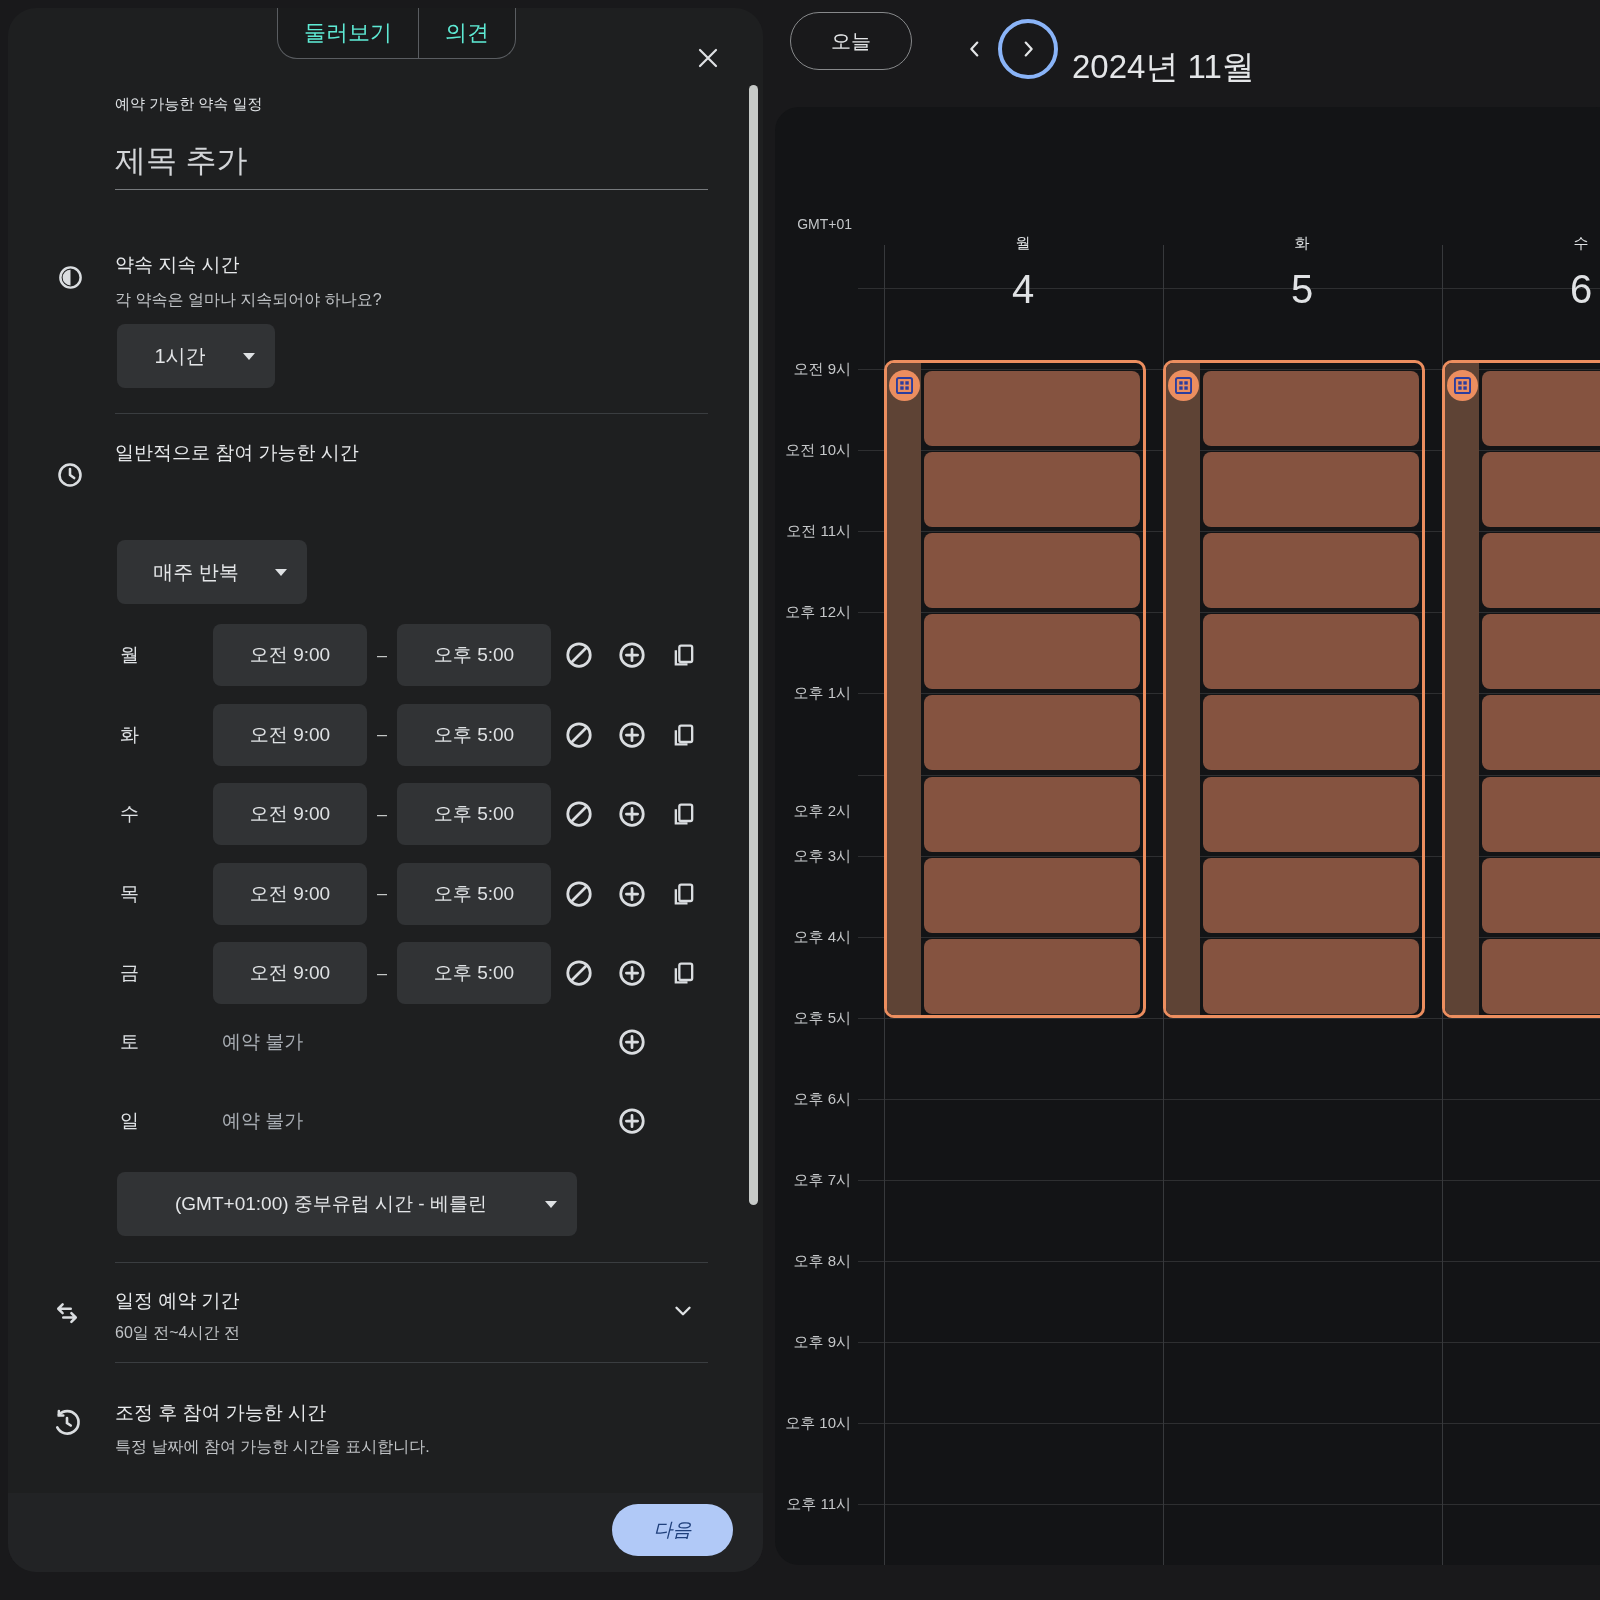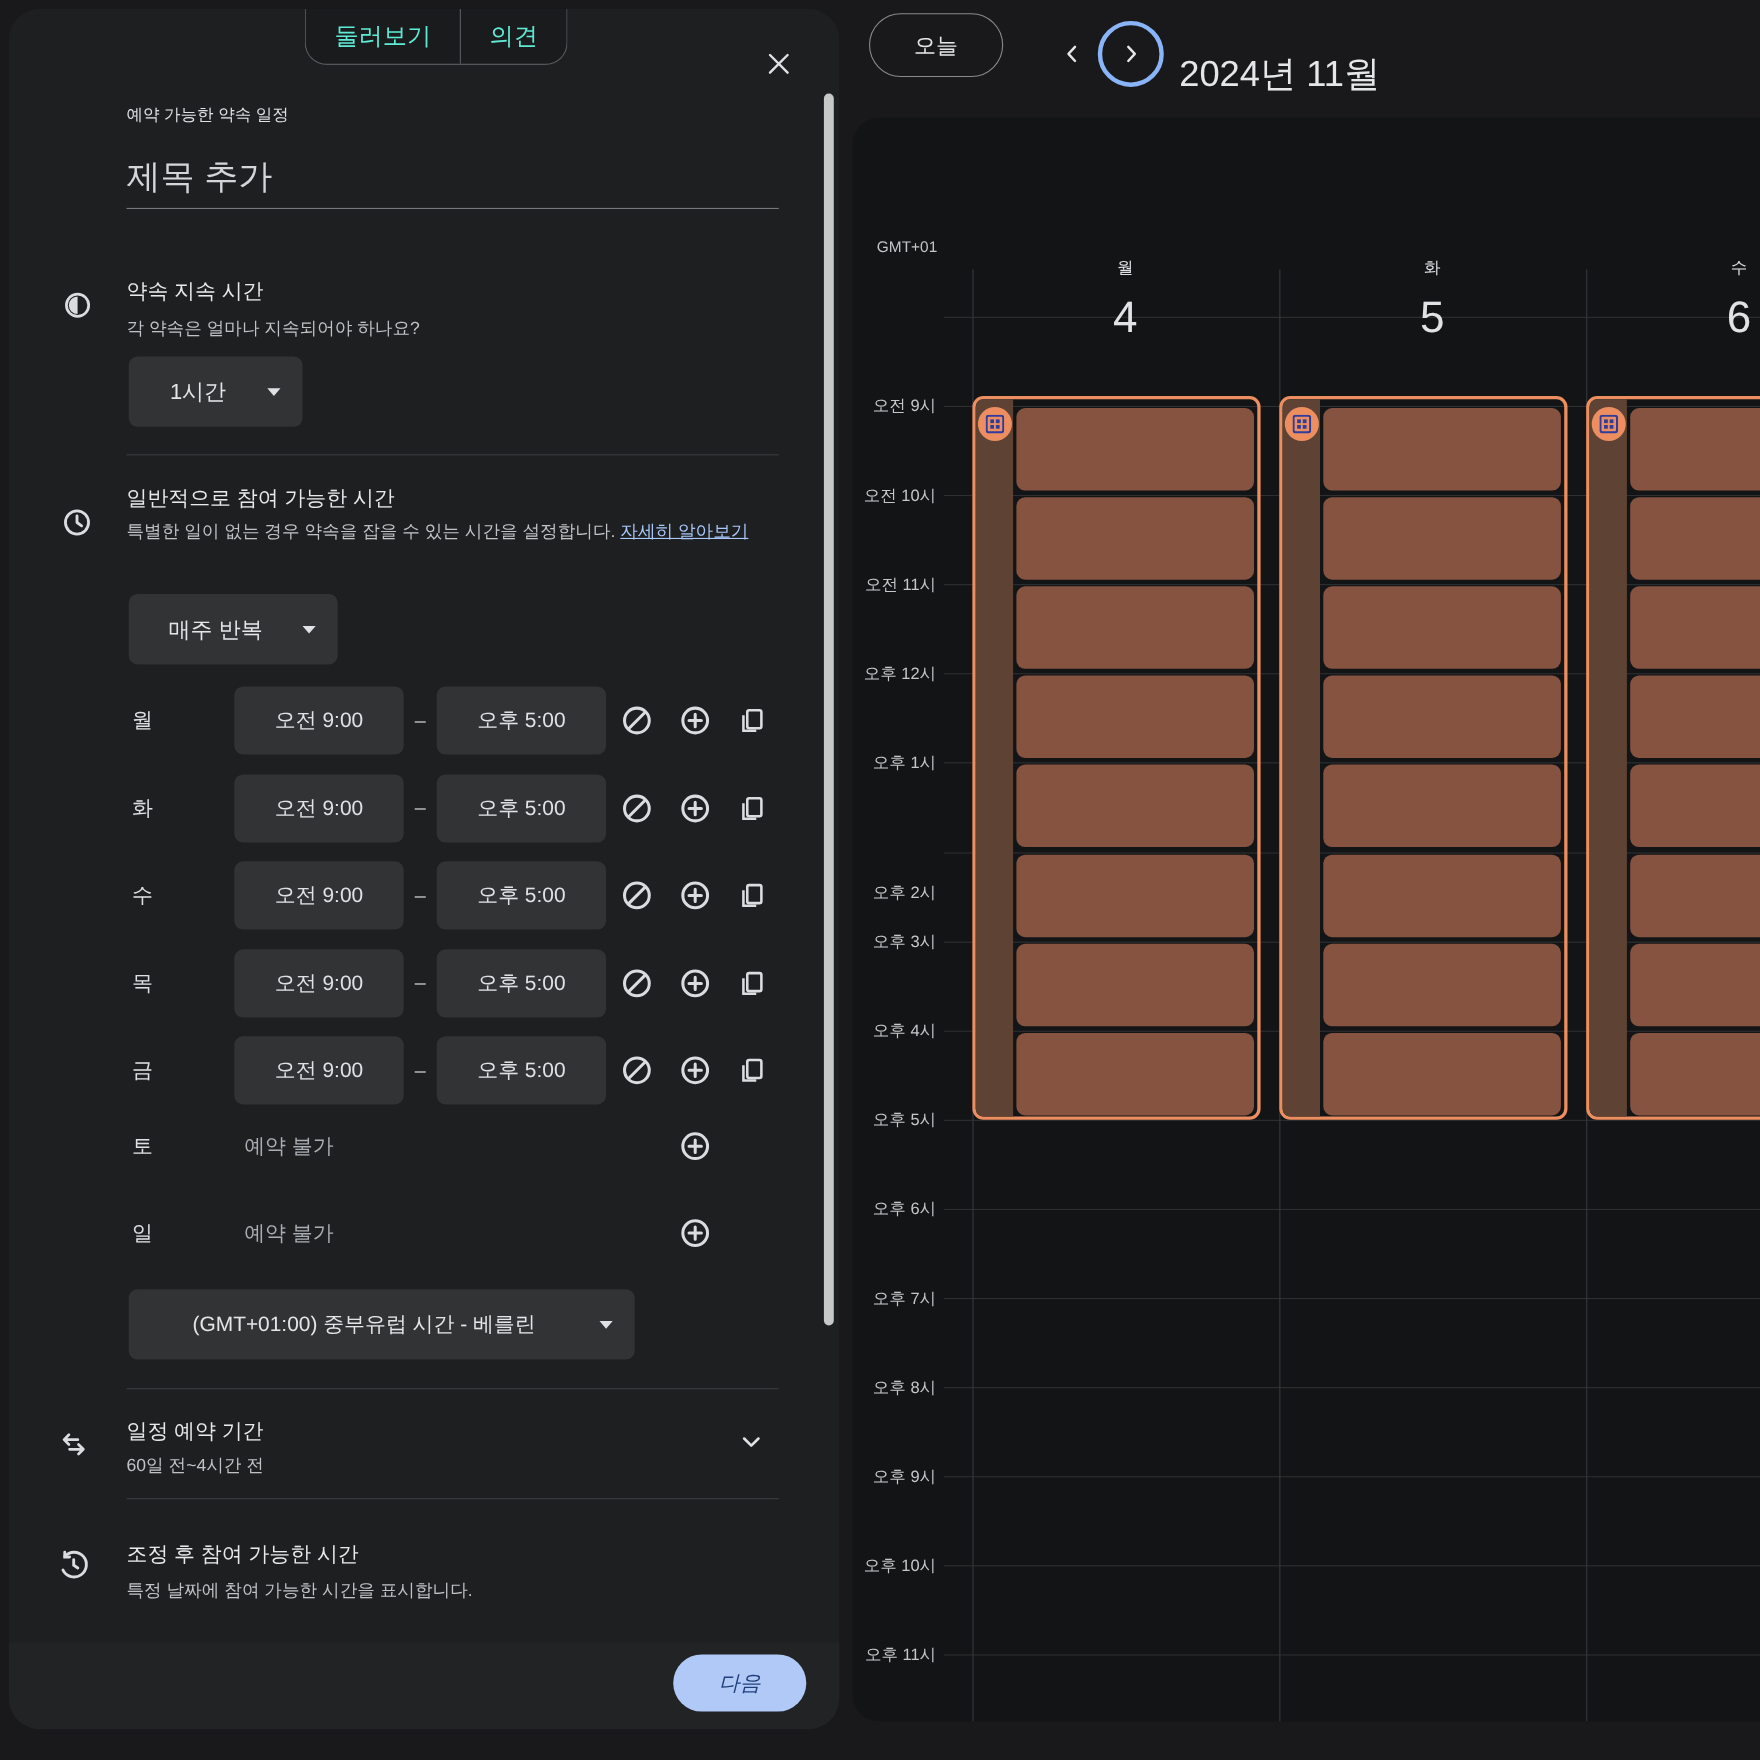--- a/index.html
+++ b/index.html
@@ -136,21 +136,20 @@
 
   <div class="divider" style="top:405px;"></div>
 
   <span class="sec-icon" style="left:47px;top:452px;">
     <svg width="28" height="28" viewBox="0 0 24 24">
         <circle cx="12" cy="12" r="9" fill="none" stroke="#dadde0" stroke-width="2.2"></circle>
         <path d="M12 12 L12 6.8 M12 12 L15.6 14.6" stroke="#dadde0" stroke-width="2.2" stroke-linecap="round" fill="none"></path>
       </svg>
   </span>
   <div class="sec-heading" style="top:432px;">일반적으로 참여 가능한 시간</div>
-  <div class="avail-desc"><span>특별한 일이 없는 경우 약속을 잡을 수 있는 시간을 설정합니다. </span><span class="link">자세히 알아보기</span></div>
   <div class="select-box" style="left:109px;top:532px;width:190px;height:64px;">
     <span class="sel-label">매주 반복</span>
     <span class="caret"></span>
   </div>
 
   <div>
       <div class="day-row" style="top: 616px;">
     <span class="day-label">월</span>
     <div class="time-field start">오전 9:00</div>
     <span class="range-dash">–</span>

